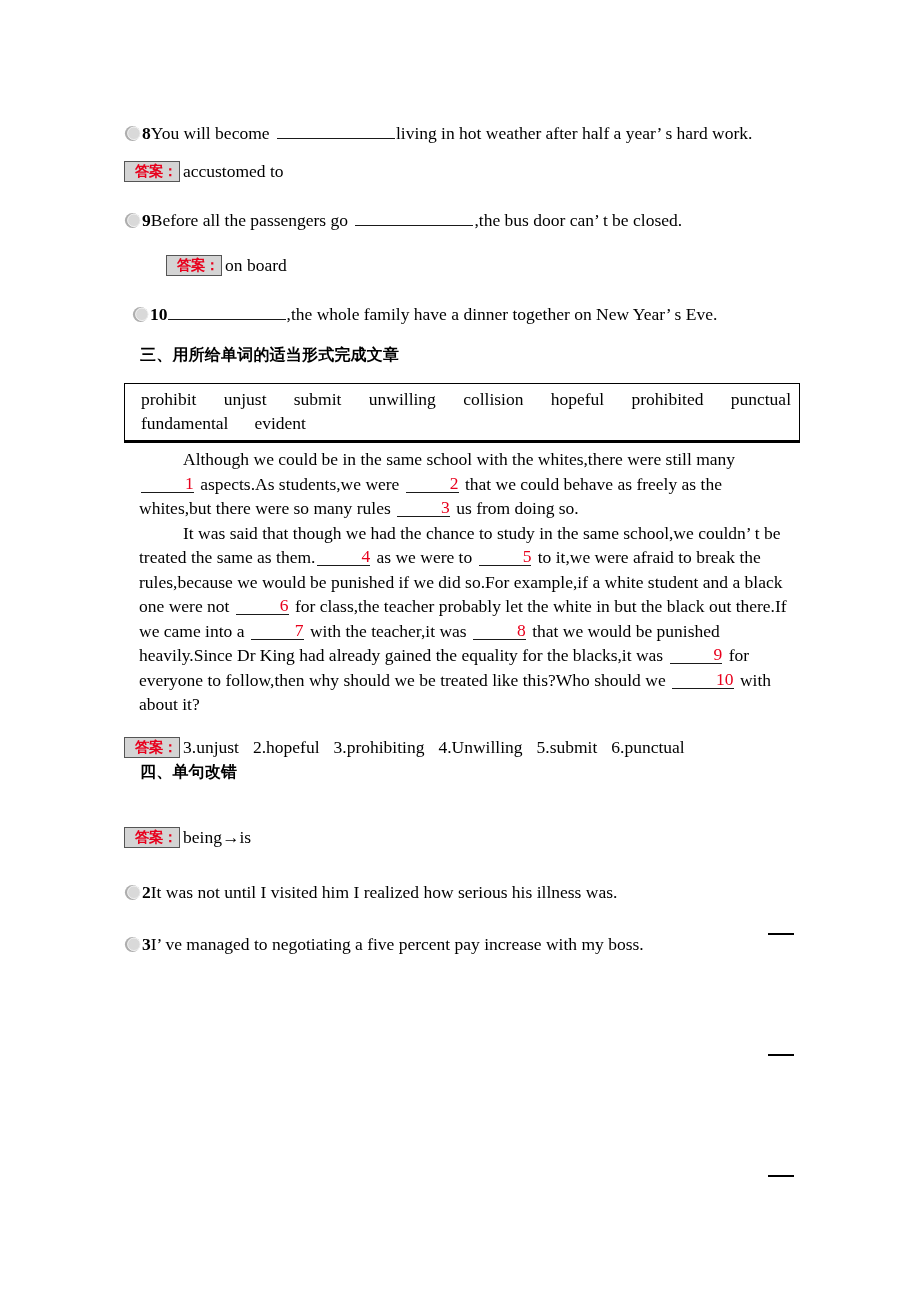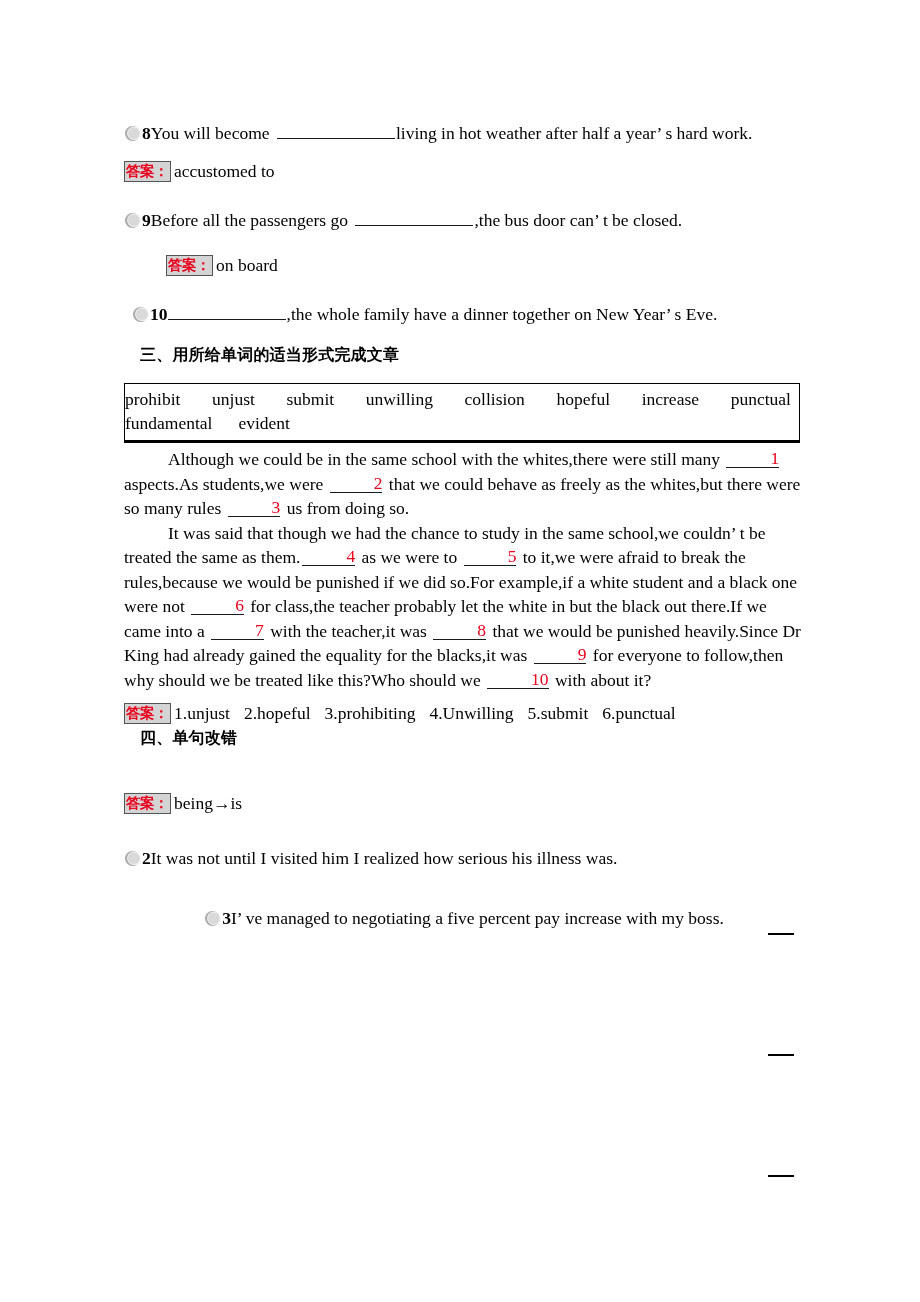--- a/index.html
+++ b/index.html
@@ -68,21 +68,21 @@
   }
   .ans-tag {
     display: inline-block;
     background: #d4d4d4;
     border: 1px solid #555555;
     color: #e8001c;
     font-family: "DejaVu Sans", sans-serif;
     font-weight: bold;
     font-size: 14.5px;
     line-height: 17px;
-    padding: 1px 2px 1px 1px;
+    padding: 1px 2px 1px 10px;
     vertical-align: 1px;
     letter-spacing: -0.5px;
   }
   .ans-text {
     margin-left: 3px;
   }
 
   
   .sec-head {
     font-family: "DejaVu Sans", sans-serif;
@@ -90,41 +90,41 @@
     font-size: 16px;
     line-height: 24px;
     margin: 16px;
     letter-spacing: 0.2px;
   }
 
   
   .wordbank {
     border: 1.5px solid #000000;
     border-bottom: 3px solid #000000;
-    padding: 3px 8px 5px 0;
+    padding: 3px 8px 5px 16px;
     margin: 2px 0 0 0;
     box-sizing: border-box;
     width: 676px;
   }
   .wordbank-row {
     font-size: 17.5px;
     line-height: 24px;
     white-space: nowrap;
   }
   .wordbank-row.spread {
     display: flex;
     justify-content: space-between;
   }
   .wordbank-row.second span { margin-right: 26px; }
 
   
   .passage {
     font-size: 17.5px;
     line-height: 24.5px;
-    margin: 0;
+    margin: 15px;
     text-align: left;
   }
   .passage p {
     margin: 0;
     text-indent: 44px;
   }
   .rb {
     display: inline-block;
     color: #e8001c;
     border-bottom: 1.2px solid #1a1a1a;
@@ -190,54 +190,54 @@
     <div class="sec-head" style="margin-top:14px;">三、用所给单词的适当形式完成文章</div>
 
     <div class="wordbank">
       <div class="wordbank-row spread">
         <span>prohibit</span>
         <span>unjust</span>
         <span>submit</span>
         <span>unwilling</span>
         <span>collision</span>
         <span>hopeful</span>
-        <span>increase</span>
+        <span>prohibited</span>
         <span>punctual</span>
       </div>
       <div class="wordbank-row second">
         <span>fundamental</span><span>evident</span>
       </div>
     </div>
 
     <div class="passage" style="margin-top:4px;">
       <p><span>Although we could be in the same school with the whites,there were still many </span><span class="rb w1">1</span><span> aspects.As students,we were </span><span class="rb">2</span><span> that we could behave as freely as the whites,but there were so many rules </span><span class="rb">3</span><span> us from doing so.</span></p>
       <p><span>It was said that though we had the chance to study in the same school,we couldn’ t be treated the same as them.</span><span class="rb">4</span><span> as we were to </span><span class="rb">5</span><span> to it,we were afraid to break the rules,because we would be punished if we did so.For example,if a white student and a black one were not </span><span class="rb">6</span><span> for class,the teacher probably let the white in but the black out there.If we came into a </span><span class="rb">7</span><span> with the teacher,it was </span><span class="rb">8</span><span> that we would be punished heavily.Since Dr King had already gained the equality for the blacks,it was </span><span class="rb">9</span><span> for everyone to follow,then why should we be treated like this?Who should we </span><span class="rb">10</span><span> with about it?</span></p>
     </div>
 
     <div class="ans-list" style="margin-top:6px;">
       <div>
-        <span class="ans-tag">答案：</span><span class="ans-text">1.unjust</span><span class="gap"></span><span>2.hopeful</span><span class="gap"></span><span>3.prohibiting</span><span class="gap"></span><span>4.Unwilling</span><span class="gap"></span><span>5.submit</span><span class="gap"></span><span>6.punctual</span>
+        <span class="ans-tag">答案：</span><span class="ans-text">3.unjust</span><span class="gap"></span><span>2.hopeful</span><span class="gap"></span><span>3.prohibiting</span><span class="gap"></span><span>4.Unwilling</span><span class="gap"></span><span>5.submit</span><span class="gap"></span><span>6.punctual</span>
       </div>
     </div>
 
     <div class="sec-head" style="margin-top:-2px;">四、单句改错</div>
 
     <div class="ans-row" style="margin-top:38px;">
       <span class="ans-tag">答案：</span><span class="ans-text">being→is</span>
     </div>
 
     <div class="q-line" style="margin-top:25px;">
       <span class="bullet"><svg width="17" height="17" viewBox="0 0 17 17">
             <circle cx="8.5" cy="8.5" r="7.6" fill="#aeaeae"></circle>
             <circle cx="9.9" cy="8.3" r="6.5" fill="#d9d9d9"></circle>
             <circle cx="9.9" cy="8.3" r="6.3" fill="none" stroke="#ffffff" stroke-width="0.7"></circle>
           </svg></span><span class="q-num">2</span><span>It was not until I visited him I realized how serious his illness was.</span>
     </div>
 
-    <div class="q-line" style="margin-top:30px;text-align:center;">
+    <div class="q-line" style="margin-top:22px;">
       <span class="bullet"><svg width="17" height="17" viewBox="0 0 17 17">
             <circle cx="8.5" cy="8.5" r="7.6" fill="#aeaeae"></circle>
             <circle cx="9.9" cy="8.3" r="6.5" fill="#d9d9d9"></circle>
             <circle cx="9.9" cy="8.3" r="6.3" fill="none" stroke="#ffffff" stroke-width="0.7"></circle>
           </svg></span><span class="q-num">3</span><span>I’ ve managed to negotiating a five percent pay increase with my boss.</span>
     </div>
 
   </div>
 
   <div class="corr-dash" style="left:768px; top:933px;"></div>

